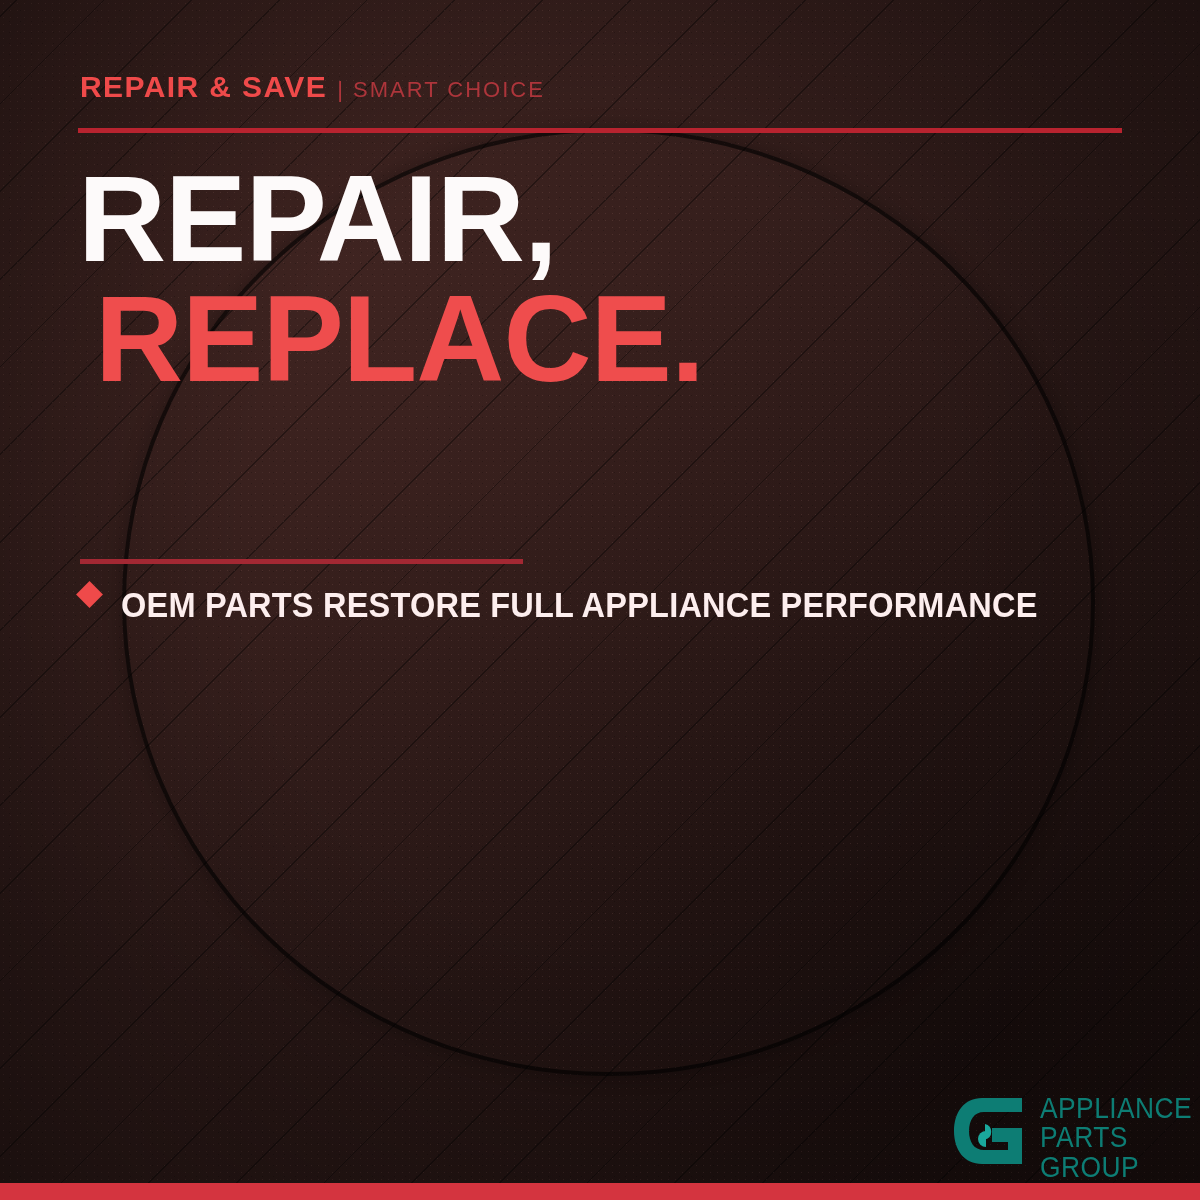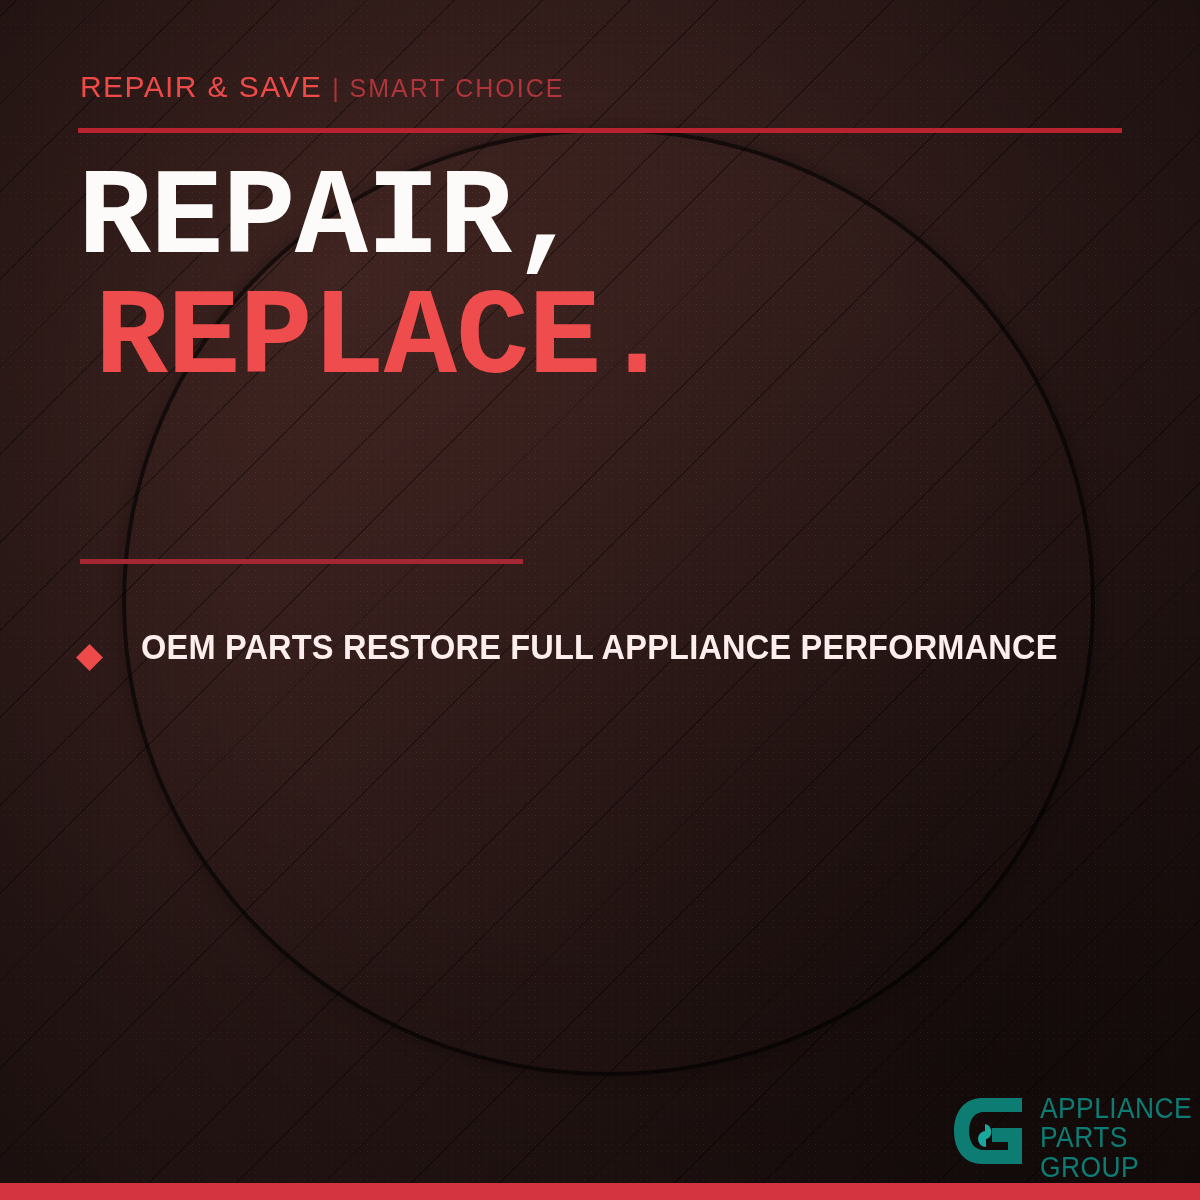--- a/index.html
+++ b/index.html
@@ -75,47 +75,47 @@
 
   .eyebrow {
     position: absolute;
     left: 80px;
     top: 72px;
     white-space: nowrap;
     line-height: 1;
   }
   .eyebrow-strong {
     font-size: 30px;
-    font-weight: normal;
+    font-weight: bold;
     letter-spacing: 1.4px;
     color: #ef4a4a;
   }
   .eyebrow-light {
-    font-size: 25px;
+    font-size: 22px;
     font-weight: normal;
     letter-spacing: 2.0px;
     color: #ad353b;
     margin-left: 10px;
   }
 
   .rule-top {
     position: absolute;
     left: 78px;
     top: 128px;
     width: 1044px;
     height: 5px;
     background: #b8232f;
   }
 
   .headline {
     position: absolute;
     left: 78px;
     top: 160px;
     width: 1060px;
-    font-family: Liberation Mono, monospace;
+    font-family: Liberation Sans, sans-serif;
     font-weight: bold;
     line-height: 0.98;
     letter-spacing: -1px;
   }
   .hl-line {
     display: block;
     font-size: 122px;
     white-space: nowrap;
   }
   .hl-white { color: #fdfafa; }
@@ -131,23 +131,22 @@
   }
 
   .bullets {
     position: absolute;
     left: 80px;
     top: 585px;
     width: 1070px;
   }
   .bullet-row {
     display: flex;
-    align-items: flex-end;
+    align-items: flex-start;
     height: 82px;
-    gap: 20px;
   }
   .bullet-diamond {
     flex: 0 0 auto;
     width: 19px;
     height: 19px;
     background: #ef4a4a;
     transform: rotate(45deg);
     margin-right: 22px;
   }
   .bullet-text {

